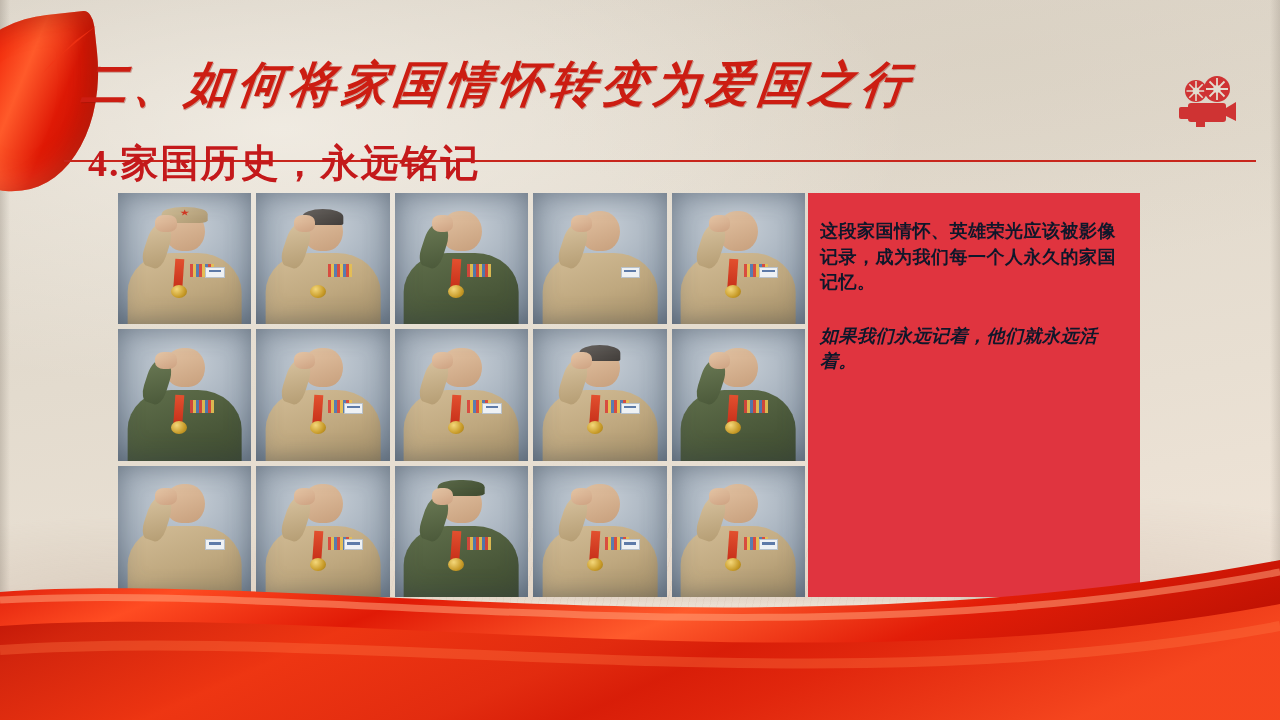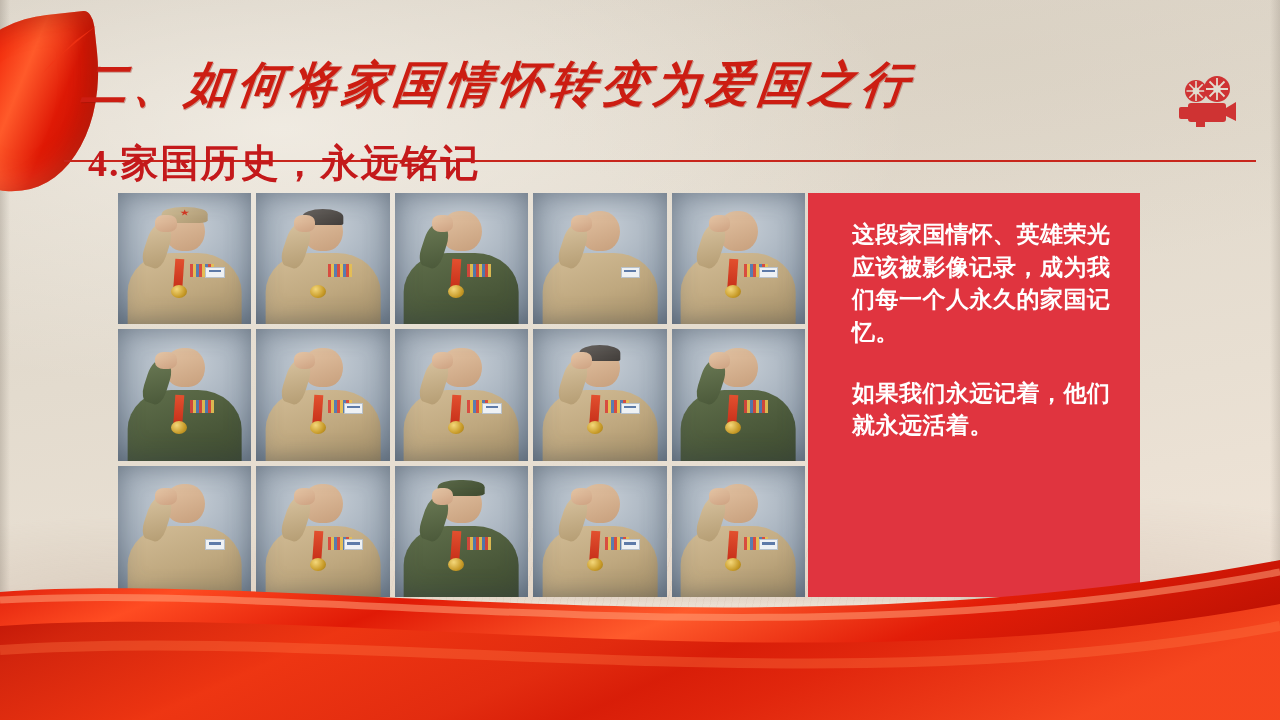--- a/index.html
+++ b/index.html
@@ -103,25 +103,25 @@
     border-radius:50%;background:radial-gradient(circle at 36% 32%,#f4d77a,#c79a27 62%,#9a7417);}
   .badge{position:absolute;right:20%;top:56%;width:13%;height:7%;
     background:#eef1f4;border:1px solid #b9c2cb;}
   .badge i{position:absolute;left:14%;top:22%;width:72%;height:26%;background:#5d7aa8;display:block;}
   .pins{position:absolute;left:54%;top:54%;width:18%;height:10%;
     background:repeating-linear-gradient(90deg,#d9443a 0 3px,#e6bf52 3px 6px,#4f79b4 6px 9px);opacity:.92;}
 
   
   .quote-panel{position:absolute;left:808px;top:193px;width:332px;height:404px;
     background:#e0343f;}
-  .quote-inner{position:absolute;left:44px;top:26px;right:22px;
-    color:#ffffff;font-family:"Liberation Serif",serif;font-weight:bold;font-size:23px;line-height:1.42;
+  .quote-inner{position:absolute;left:12px;top:26px;right:22px;
+    color:#0f172a;font-family:"Liberation Serif",serif;font-weight:bold;font-size:18px;line-height:1.42;
     letter-spacing:.5px;}
   .quote-para{margin:0 0 28px 0;}
-  .quote-para:last-child{margin-bottom:0;}
+  .quote-para:last-child{margin-bottom:0;font-style:italic;}
 
   
   .bottom-fade{position:absolute;left:0;top:597px;width:1280px;height:40px;
     background:linear-gradient(180deg,rgba(233,223,209,.0),rgba(236,226,212,.55));}
 </style>
 </head>
 <body>
 
 <div id="slide">
 

